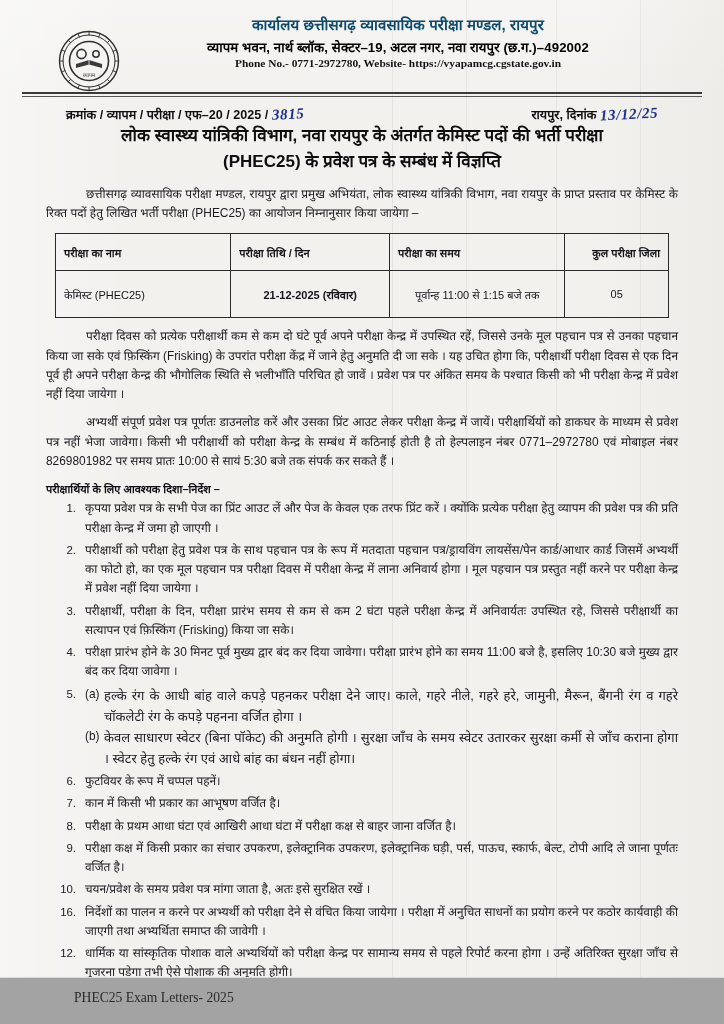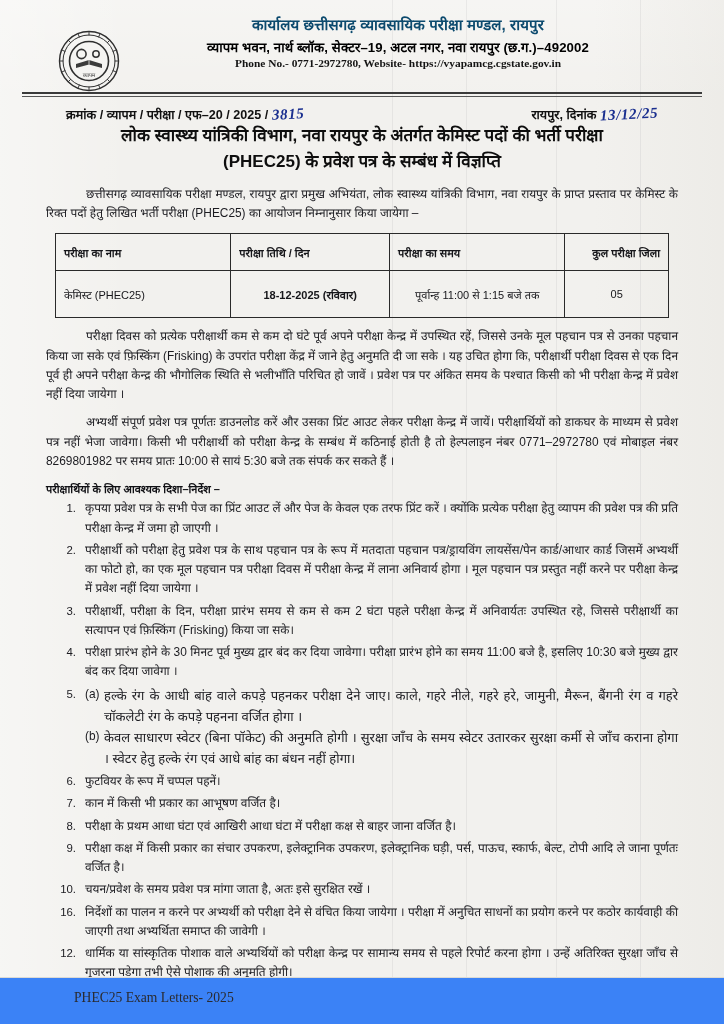--- a/index.html
+++ b/index.html
@@ -65,21 +65,21 @@
   ol.inst>li{display:flex;align-items:flex-start;margin-top:3px;}
   ol.inst>li .num{flex:0 0 30px;text-align:right;padding-right:9px;font-size:11.4px;color:#1b1b20;line-height:1.62;}
   ol.inst>li .txt{flex:1 1 auto;font-size:11.9px;line-height:1.62;text-align:justify;color:#1b1b20;}
   .subitem{display:flex;align-items:flex-start;}
   .subitem .lbl{flex:0 0 19px;font-size:11.9px;line-height:1.62;}
   .subitem .sub{flex:1 1 auto;font-size:13px;line-height:1.62;text-align:justify;}
   li.sublist .txt{padding-left:0;}
   .nb{text-align:left;}
 
   
-  .footer{position:absolute;left:0;right:0;bottom:0;height:46px;background:#3b82f6;
+  .footer{position:absolute;left:0;right:0;bottom:0;height:46px;background:#a3a3a3;
           border-top:1px solid #dcdad4;}
   .footer .ftxt{position:absolute;left:74px;top:12px;font-size:13.6px;color:#2a2a2e;
                 font-family:"Liberation Serif","DejaVu Serif",serif;}
 </style>
 </head>
 <body>
 
 <div class="page">
   <div class="paper-tint"></div>
   <div class="crease" style="left:392px"></div>
@@ -153,21 +153,21 @@
       <table class="examtbl">
         <tbody>
             <tr class="head">
           <td class="c1">परीक्षा का नाम</td>
           <td class="c2">परीक्षा तिथि / दिन</td>
           <td class="c3">परीक्षा का समय</td>
           <td class="c4">कुल परीक्षा जिला</td>
         </tr>
         <tr class="data">
           <td class="c1">केमिस्ट (PHEC25)</td>
-          <td class="c2 ctr b">18-12-2025 (रविवार)</td>
+          <td class="c2 ctr b">21-12-2025 (रविवार)</td>
           <td class="c3 ctr">पूर्वान्ह  11:00 से 1:15 बजे तक</td>
           <td class="c4 ctr">05</td>
         </tr>
       </tbody>
         </table>
 
 
       <p class="para indent">परीक्षा दिवस को प्रत्येक परीक्षार्थी कम से कम दो घंटे पूर्व अपने परीक्षा केन्द्र में उपस्थित रहें, जिससे उनके मूल पहचान पत्र से उनका पहचान किया जा सके एवं फ़िस्किंग (Frisking) के उपरांत परीक्षा केंद्र में जाने हेतु अनुमति दी जा सके । यह उचित होगा कि, परीक्षार्थी परीक्षा दिवस से एक दिन पूर्व ही अपने परीक्षा केन्द्र की भौगोलिक स्थिति से भलीभाँति परिचित हो जावें । प्रवेश पत्र पर अंकित समय के पश्चात किसी को भी परीक्षा केन्द्र में प्रवेश नहीं दिया जायेगा ।</p>
 
       <p class="para indent">अभ्यर्थी संपूर्ण प्रवेश पत्र पूर्णतः डाउनलोड करें और उसका प्रिंट आउट लेकर परीक्षा केन्द्र में जायें। परीक्षार्थियों को डाकघर के माध्यम से प्रवेश पत्र नहीं भेजा जावेगा। किसी भी परीक्षार्थी को परीक्षा केन्द्र के सम्बंध में कठिनाई होती है तो हेल्पलाइन नंबर 0771–2972780 एवं मोबाइल नंबर 8269801982 पर समय प्रातः 10:00 से सायं 5:30 बजे तक संपर्क कर सकते हैं ।</p>

